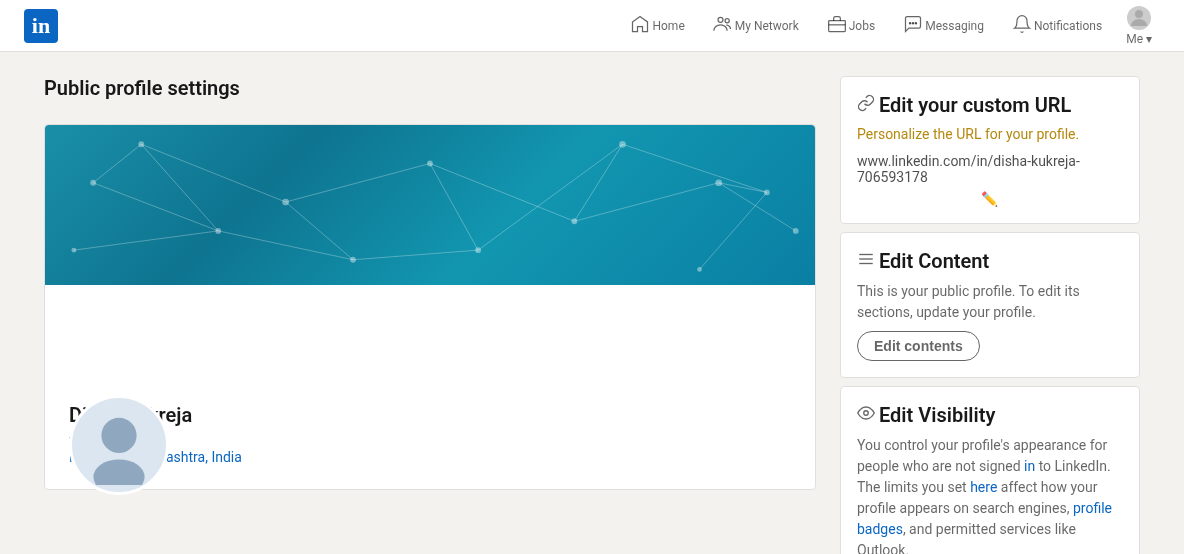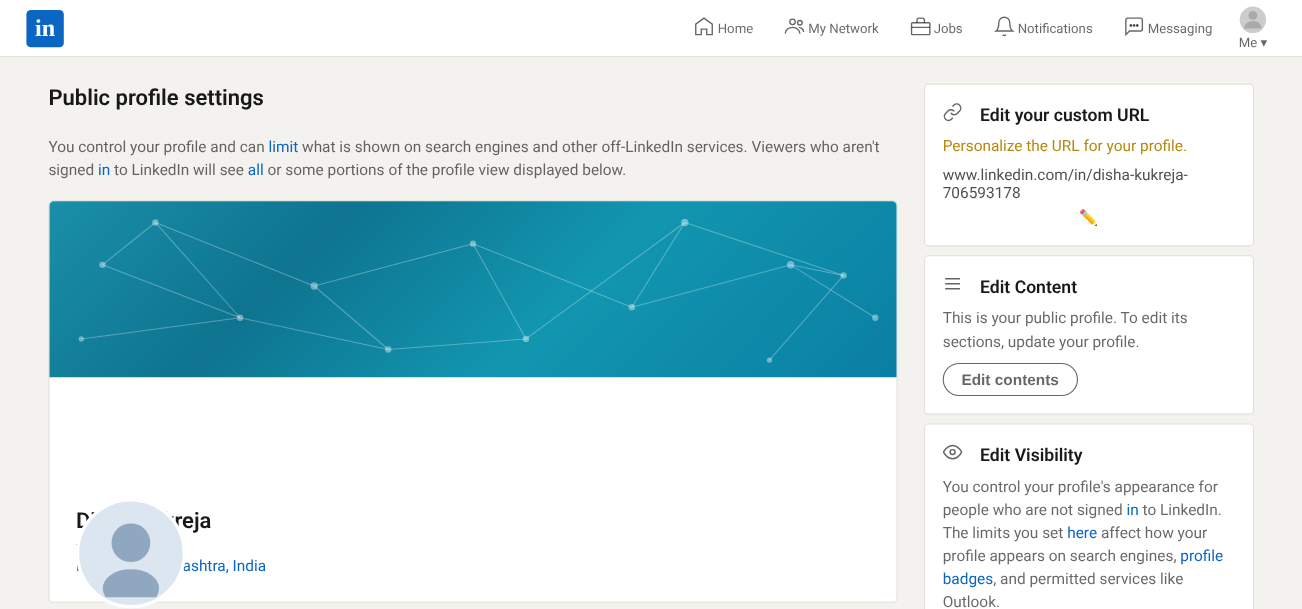--- a/index.html
+++ b/index.html
@@ -169,27 +169,27 @@
       flex-direction: column;
       gap: 8px;
     }
     .right-card {
       background: #fff;
       border: 1px solid #e0dfdc;
       border-radius: 4px;
       padding: 16px;
     }
     .right-card-title {
-      font-size: 16px;
+      font-size: 20px;
       font-weight: 600;
       color: rgba(0,0,0,0.9);
       margin-bottom: 8px;
       display: flex;
       align-items: center;
-      gap: 16px;
+      gap: 4px;
     }
     .right-card-title .card-icon { color: rgba(0,0,0,0.6); font-size: 18px; }
     .right-card-subtitle {
       font-size: 14px;
       color: #b5890e;
       margin-bottom: 8px;
       line-height: 1.4;
     }
     .profile-url {
       font-size: 14px;
@@ -259,56 +259,53 @@
           <rect x="2" y="8" width="20" height="13" rx="1"></rect>
           <path d="M8 8V5a2 2 0 012-2h4a2 2 0 012 2v3"></path>
           <line x1="2" y1="13" x2="22" y2="13"></line>
         </svg>
       </span>
       <span class="nav-label">Jobs</span>
     </div>
     <div class="nav-item">
       <span class="nav-icon">
         <svg width="20" height="20" viewBox="0 0 24 24" fill="none" stroke="currentColor" stroke-width="1.5">
-          <path d="M18 8A6 6 0 006 8c0 7-3 9-3 9h18s-3-2-3-9"></path>
-          <path d="M13.73 21a2 2 0 01-3.46 0"></path>
-        </svg>
-      </span>
-      <span class="nav-label">Notifications</span>
-    </div>
-    <div class="nav-item">
-      <span class="nav-icon">
-        <svg width="20" height="20" viewBox="0 0 24 24" fill="none" stroke="currentColor" stroke-width="1.5">
           <path d="M21 15a2 2 0 01-2 2H7l-4 4V5a2 2 0 012-2h14a2 2 0 012 2z"></path>
           <circle cx="8.5" cy="11" r="0.8" fill="currentColor"></circle>
           <circle cx="12" cy="11" r="0.8" fill="currentColor"></circle>
           <circle cx="15.5" cy="11" r="0.8" fill="currentColor"></circle>
         </svg>
       </span>
       <span class="nav-label">Messaging</span>
+    </div>
+    <div class="nav-item">
+      <span class="nav-icon">
+        <svg width="20" height="20" viewBox="0 0 24 24" fill="none" stroke="currentColor" stroke-width="1.5">
+          <path d="M18 8A6 6 0 006 8c0 7-3 9-3 9h18s-3-2-3-9"></path>
+          <path d="M13.73 21a2 2 0 01-3.46 0"></path>
+        </svg>
+      </span>
+      <span class="nav-label">Notifications</span>
     </div>
     <div class="nav-item-me">
       <div class="nav-avatar-circle">
         <svg viewBox="0 0 24 24" fill="#aaa">
             <circle cx="12" cy="8" r="4"></circle>
             <path d="M4 20c0-4 3.6-7 8-7s8 3 8 7"></path>
           </svg>
       </div>
       <span class="nav-label">Me ▾</span>
     </div>
   </div>
 </nav>
 
 <div class="main-container">
 
   <div class="left-panel">
     <h1 class="page-title">Public profile settings</h1>
-    <p class="page-description">
-      You control your profile and can <span style="color:#0a66c2">limit</span> what is shown on search engines and other off-LinkedIn services. Viewers who aren't signed <span style="color:#0a66c2">in</span> to LinkedIn will see <span style="color:#0a66c2">all</span> or some portions of the profile view displayed below.
-    </p>
 
     <div class="profile-card">
       <div class="profile-banner">
         <svg class="banner-network" viewBox="0 0 800 160" preserveAspectRatio="xMidYMid slice">
 
           <line x1="100" y1="20" x2="250" y2="80"></line>
             <line x1="250" y1="80" x2="400" y2="40"></line>
           <line x1="400" y1="40" x2="550" y2="100"></line>
             <line x1="550" y1="100" x2="700" y2="60"></line>
           <line x1="700" y1="60" x2="780" y2="110"></line>

